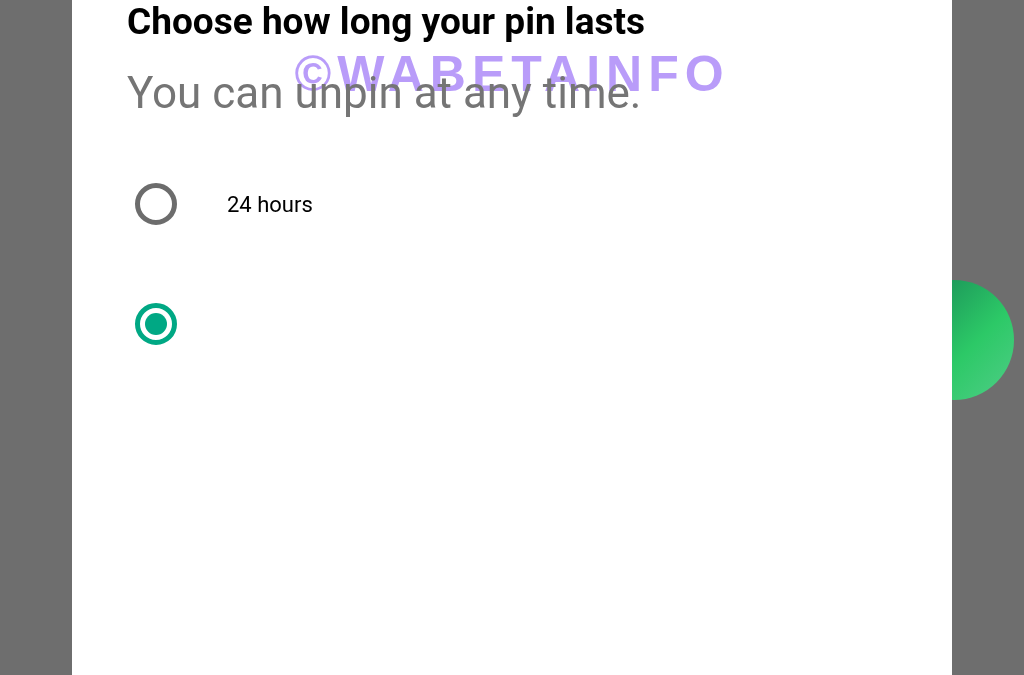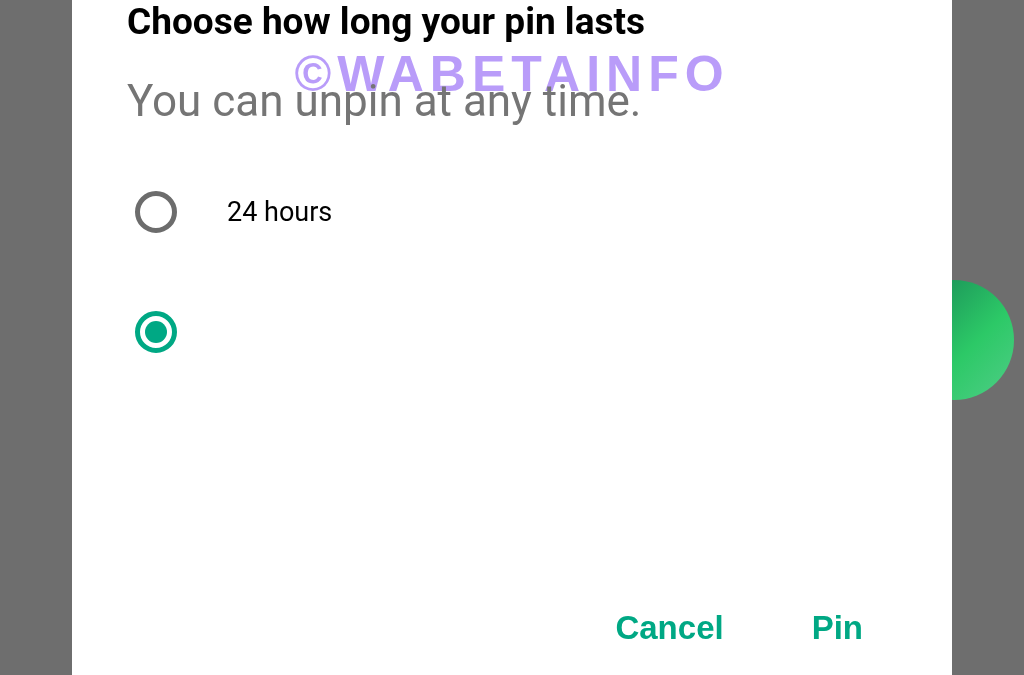--- a/index.html
+++ b/index.html
@@ -72,21 +72,21 @@
       white-space: nowrap;
       font-family: Arial, sans-serif;
       pointer-events: none;
       user-select: none;
     }
     
     .dialog-title {
       font-size: 37px;
       font-weight: 700;
       color: #000000;
-      margin-bottom: 32px;
+      margin-bottom: 24px;
       position: relative;
       z-index: 2;
     }
     
     .dialog-subtitle {
       font-size: 44px;
       font-weight: 400;
       color: #757575;
       margin-bottom: 64px;
       position: relative;
@@ -128,21 +128,21 @@
       top: 50%;
       left: 50%;
       transform: translate(-50%, -50%);
       width: 22px;
       height: 22px;
       border-radius: 50%;
       background: #00a884;
     }
     
     .radio-label {
-      font-size: 27px;
+      font-size: 22px;
       color: #000000;
       font-weight: 400;
     }
     
     .button-row {
       display: flex;
       justify-content: flex-end;
       gap: 80px;
       margin-top: auto;
       padding-right: 30px;
@@ -180,17 +180,13 @@
       <div class="radio-circle"></div>
       <span class="radio-label">24 hours</span>
     </div>
 
     <div class="radio-option">
       <div class="radio-circle selected"></div>
     </div>
 
   </div>
 
-  <div class="button-row">
-    <button class="text-button">Cancel</button>
-    <button class="text-button">Pin</button>
-  </div>
 </div>
 
 </body></html>

